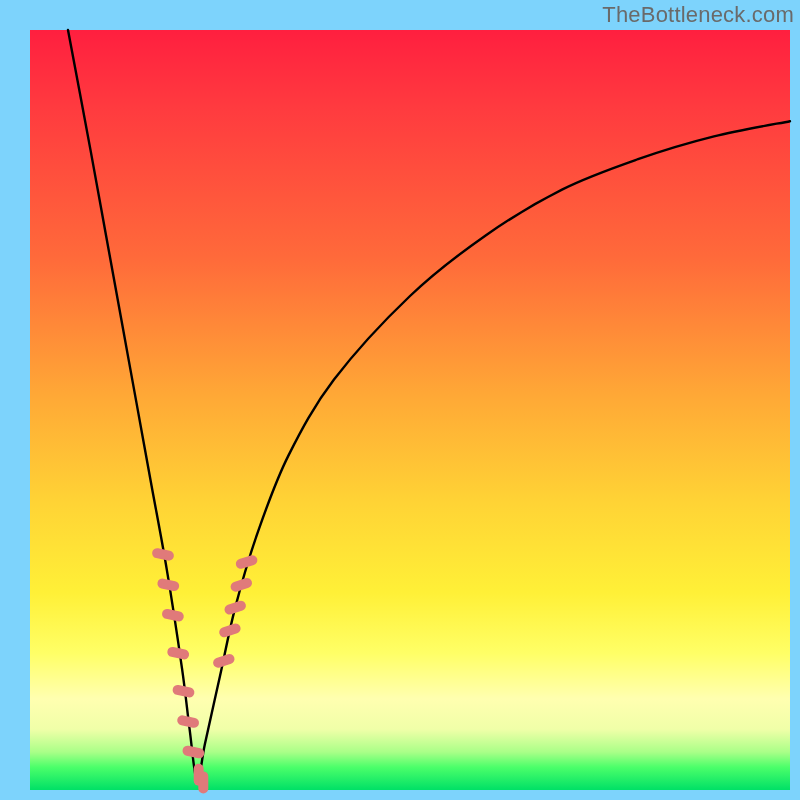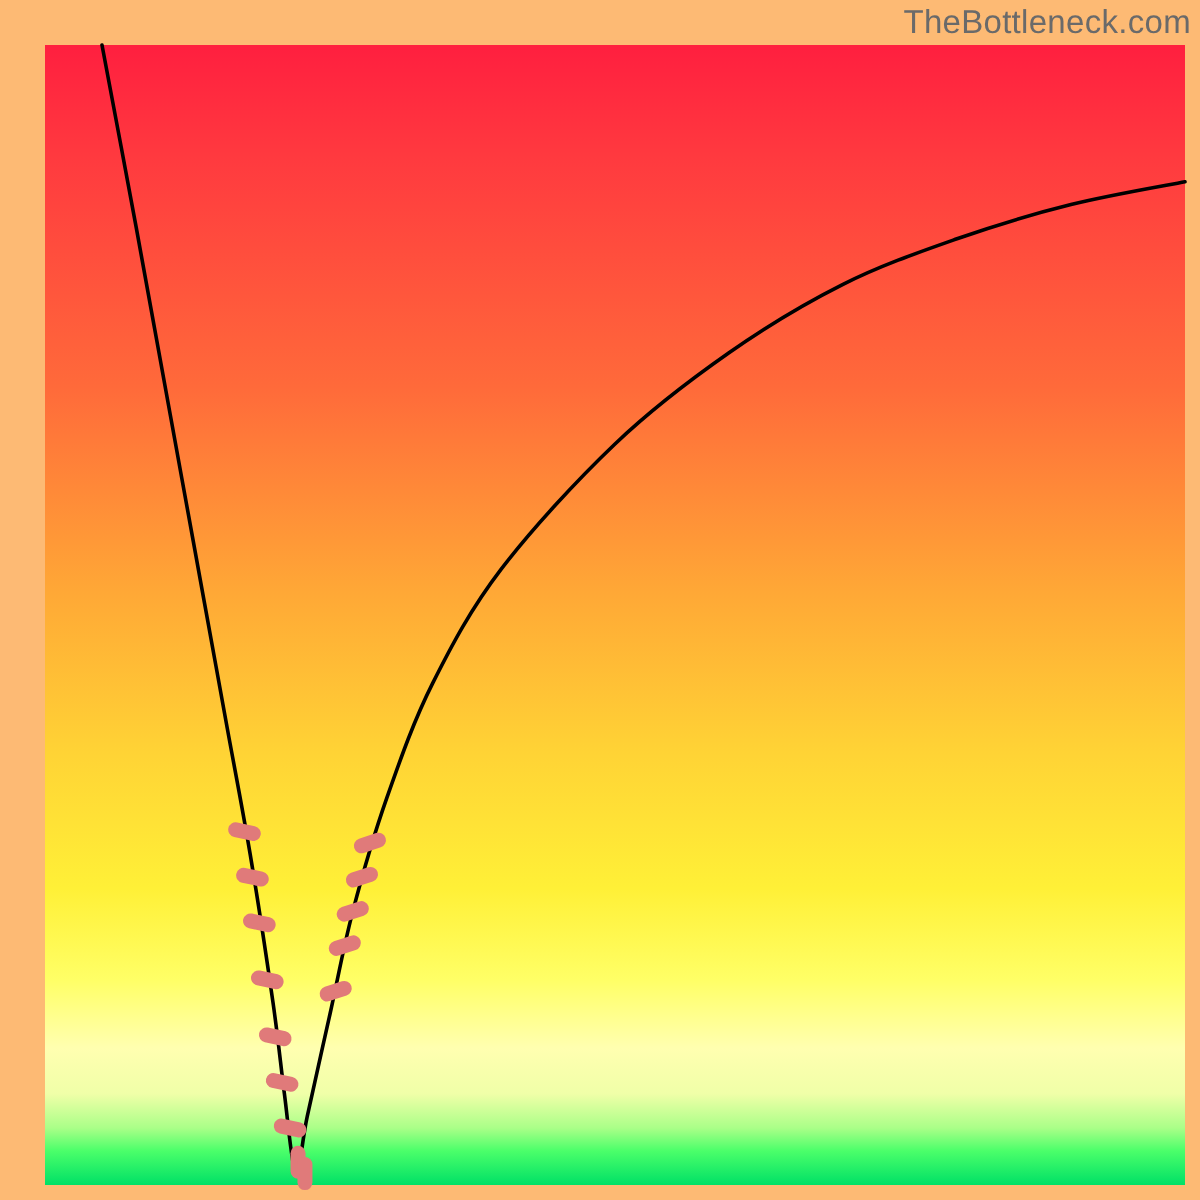--- a/index.html
+++ b/index.html
@@ -8,21 +8,21 @@
     width: 800px;
     height: 800px;
     overflow: hidden;
     background: #000;
     font-family: Arial, Helvetica, sans-serif;
   }
   .frame {
     position: relative;
     width: 800px;
     height: 800px;
-    background: #fdba74;
+    background: #7dd3fc;
   }
   .plot-area {
     position: absolute;
     left: 30px;
     top: 30px;
     width: 760px;
     height: 760px;
     
     background: linear-gradient(
       to bottom,

